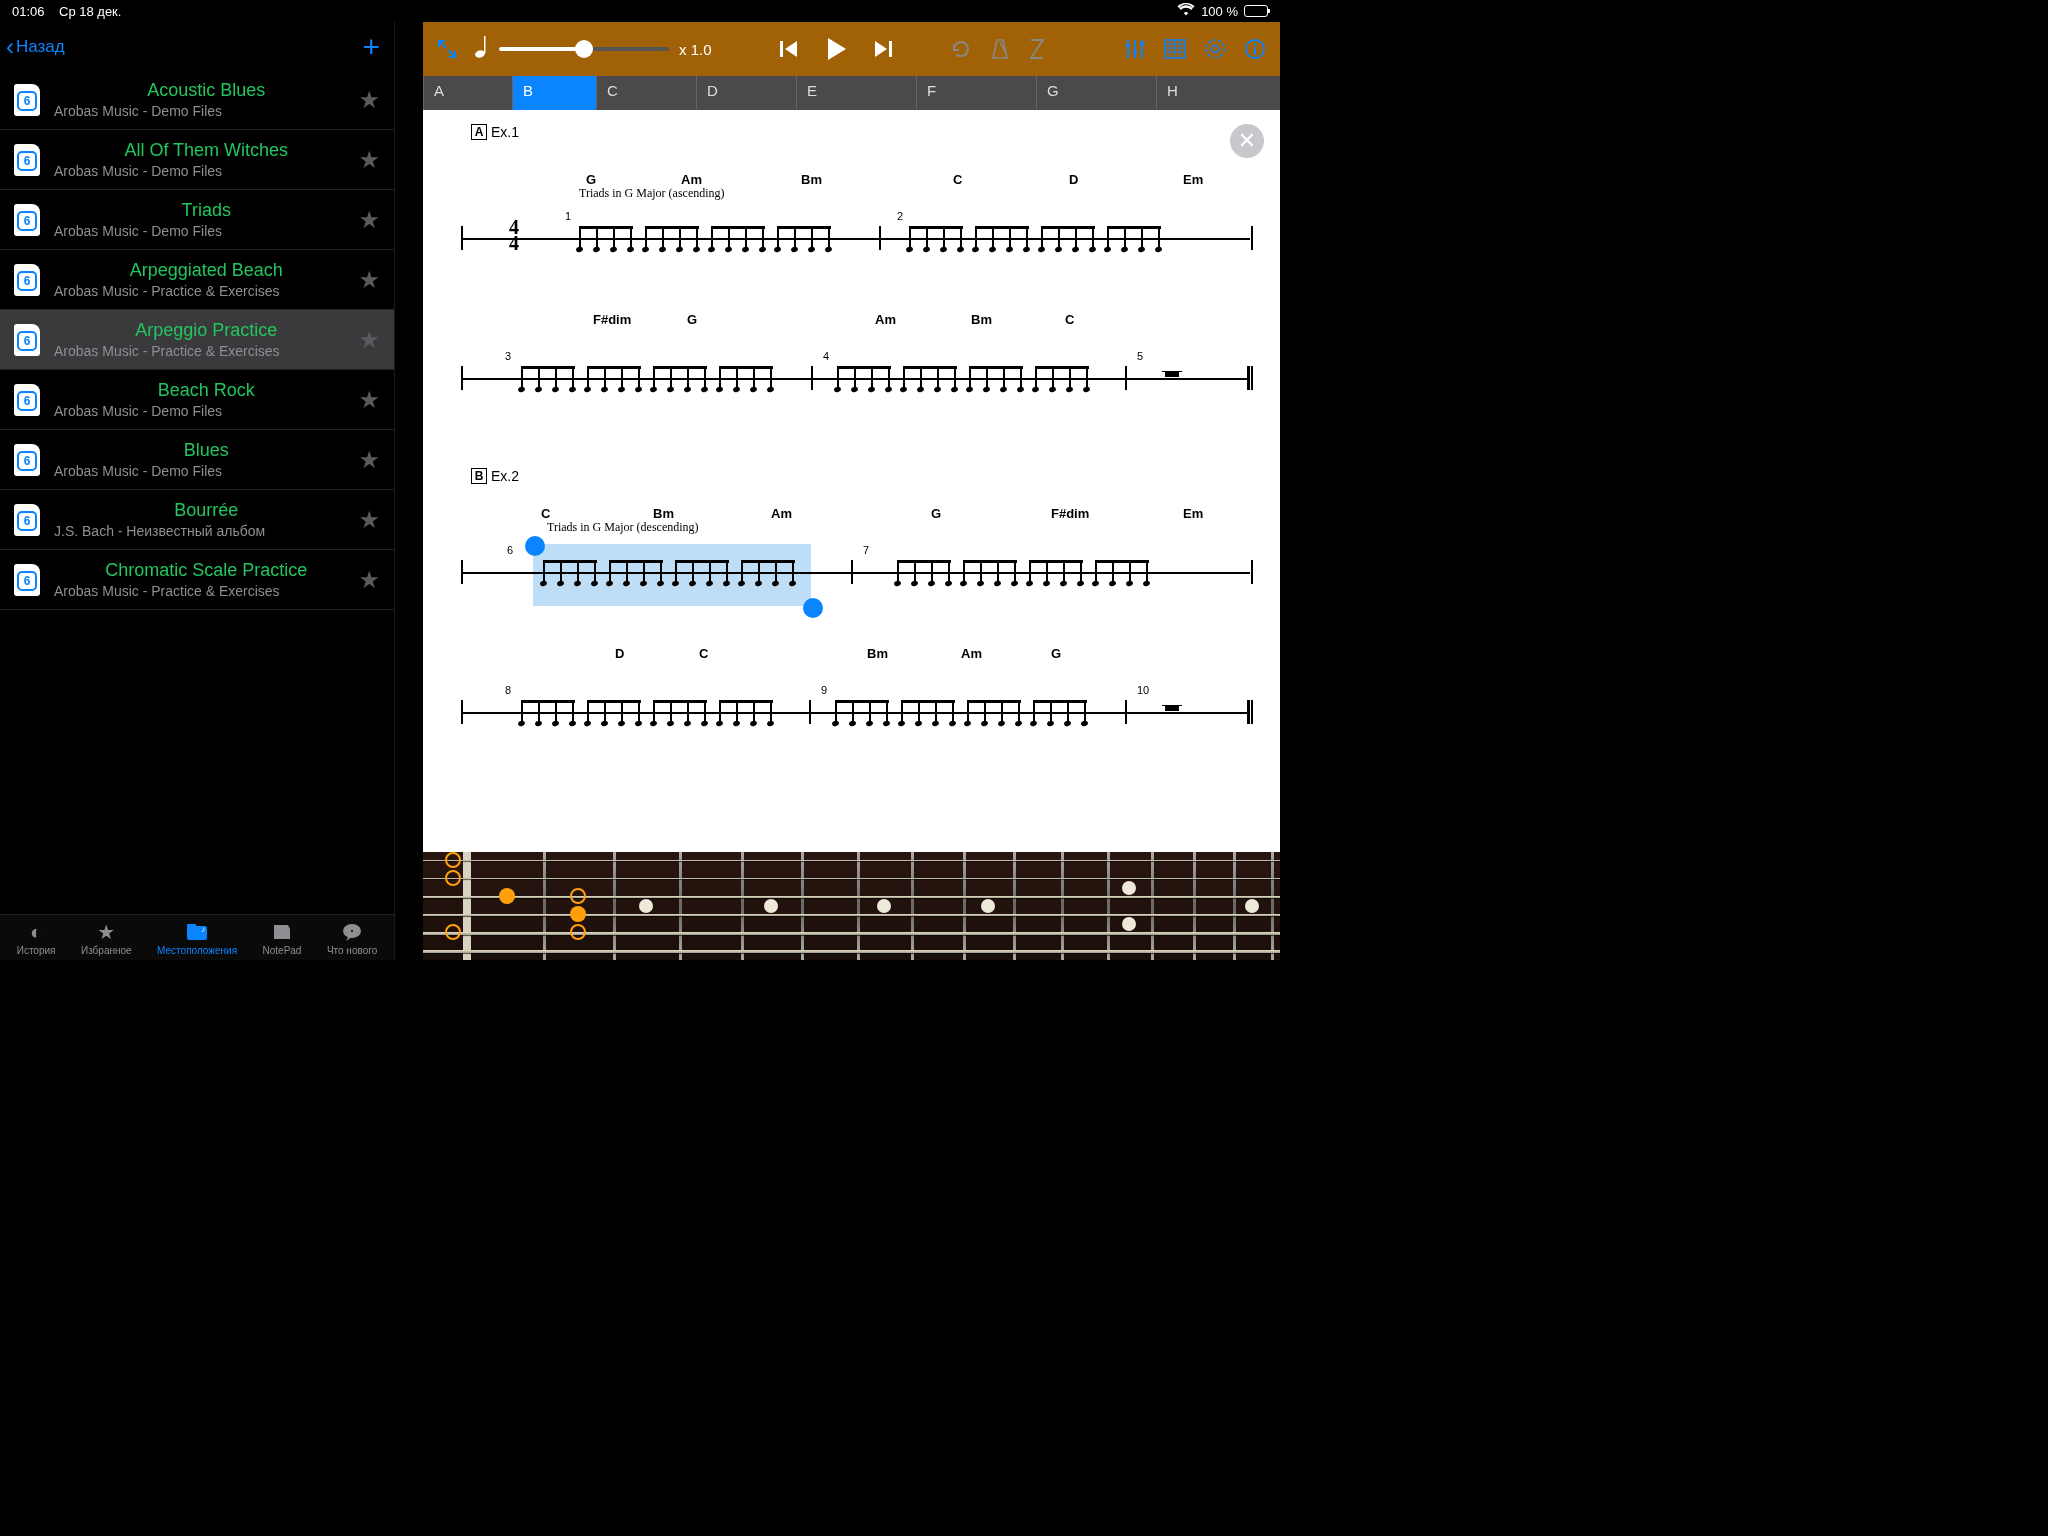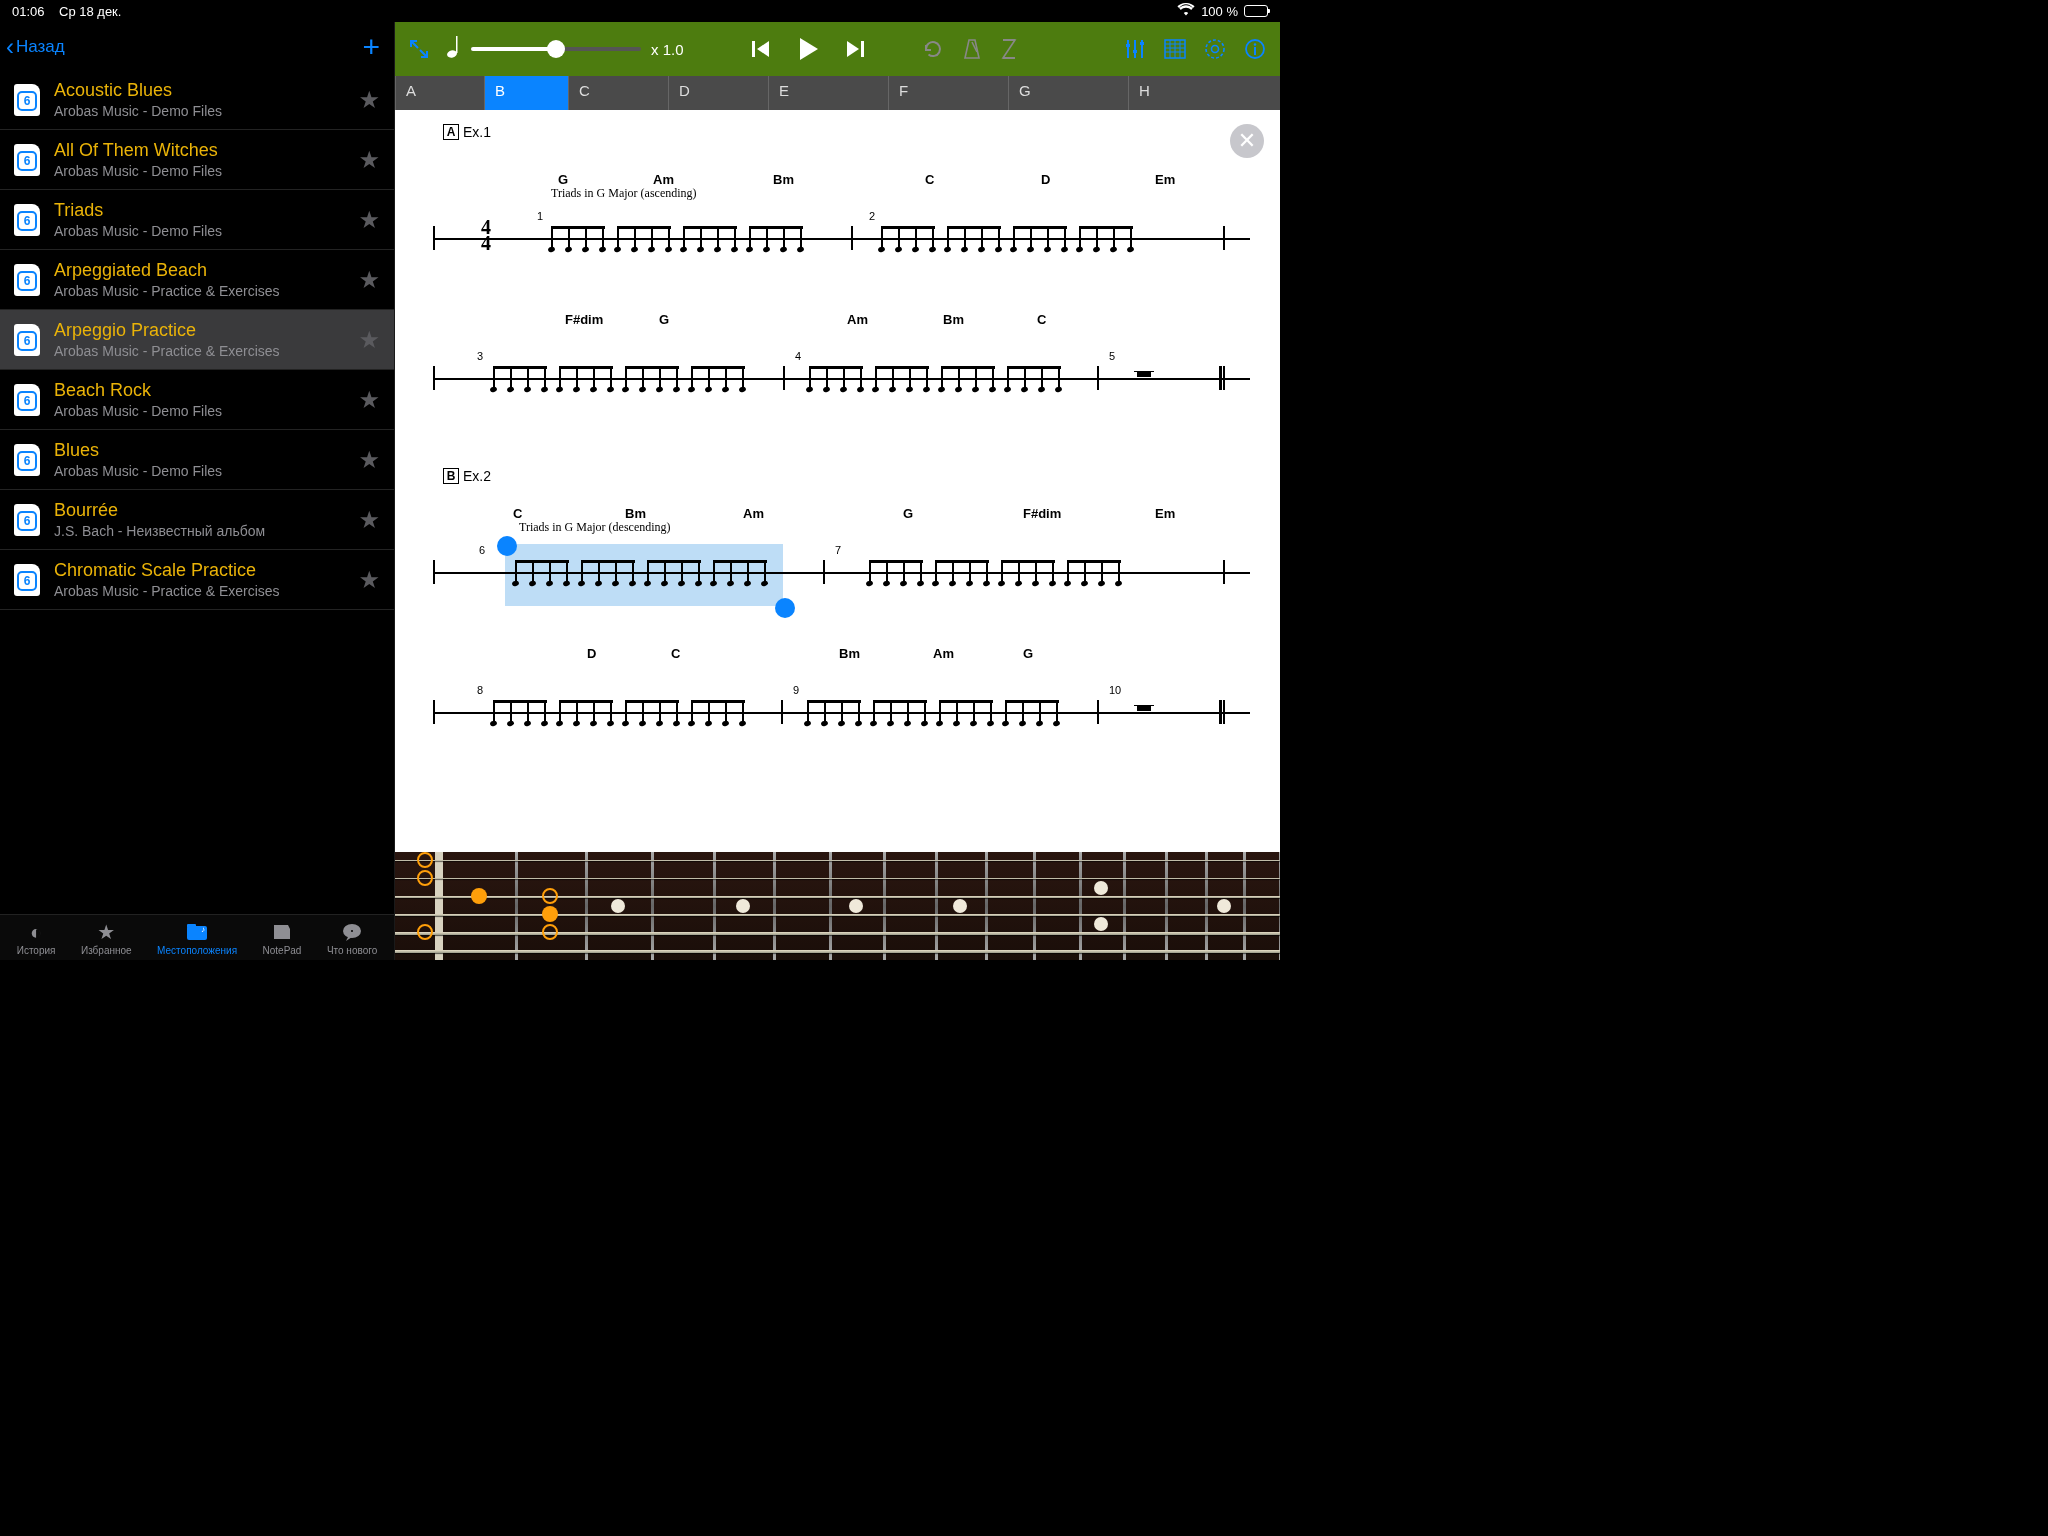--- a/index.html
+++ b/index.html
@@ -49,35 +49,35 @@
   position: relative; margin-right: 14px; flex-shrink: 0;
   border-top-right-radius: 8px;
 }
 .file-icon::before {
   content: "6"; position: absolute; left: 50%; top: 55%;
   transform: translate(-50%, -50%); color: #0a84ff; font-weight: 700;
   font-size: 12px; border: 2px solid #0a84ff; border-radius: 5px;
   width: 16px; height: 16px; display: flex; align-items: center; justify-content: center;
 }
 .song-text { flex: 1; }
-.song-title { font-size: 18px; color: #eab308; }
+.song-title { font-size: 18px; color: #22c55e; text-align: center; }
 .song-sub { font-size: 14px; color: #8e8e93; margin-top: 2px; }
 .star { color: #5a5a5e; font-size: 24px; }
 
 
 .bottom-tabs {
   display: flex; justify-content: space-around; align-items: flex-end;
   padding: 6px 4px 4px; border-top: 1px solid #222; background: #0a0a0a;
 }
 .tab { display: flex; flex-direction: column; align-items: center; font-size: 10px; color: #8e8e93; gap: 2px; }
 .tab.active { color: #0a84ff; }
 .tab-icon { font-size: 20px; height: 22px; display: flex; align-items: center; }
 
 
-.main { flex: 1; display: flex; flex-direction: column; background: #4d7c0f; }
+.main { flex: 1; display: flex; flex-direction: column; background: #a16207; margin-left: 28px; }
 .toolbar {
   height: 54px; display: flex; align-items: center; padding: 0 14px;
   gap: 18px; color: #fff;
 }
 .tool { color: #fff; display: flex; align-items: center; }
 .tool.blue { color: #0a84ff; }
 .tempo-group { display: flex; align-items: center; gap: 10px; }
 .tempo-track {
   width: 170px; height: 4px; background: #555; border-radius: 2px; position: relative;
 }

